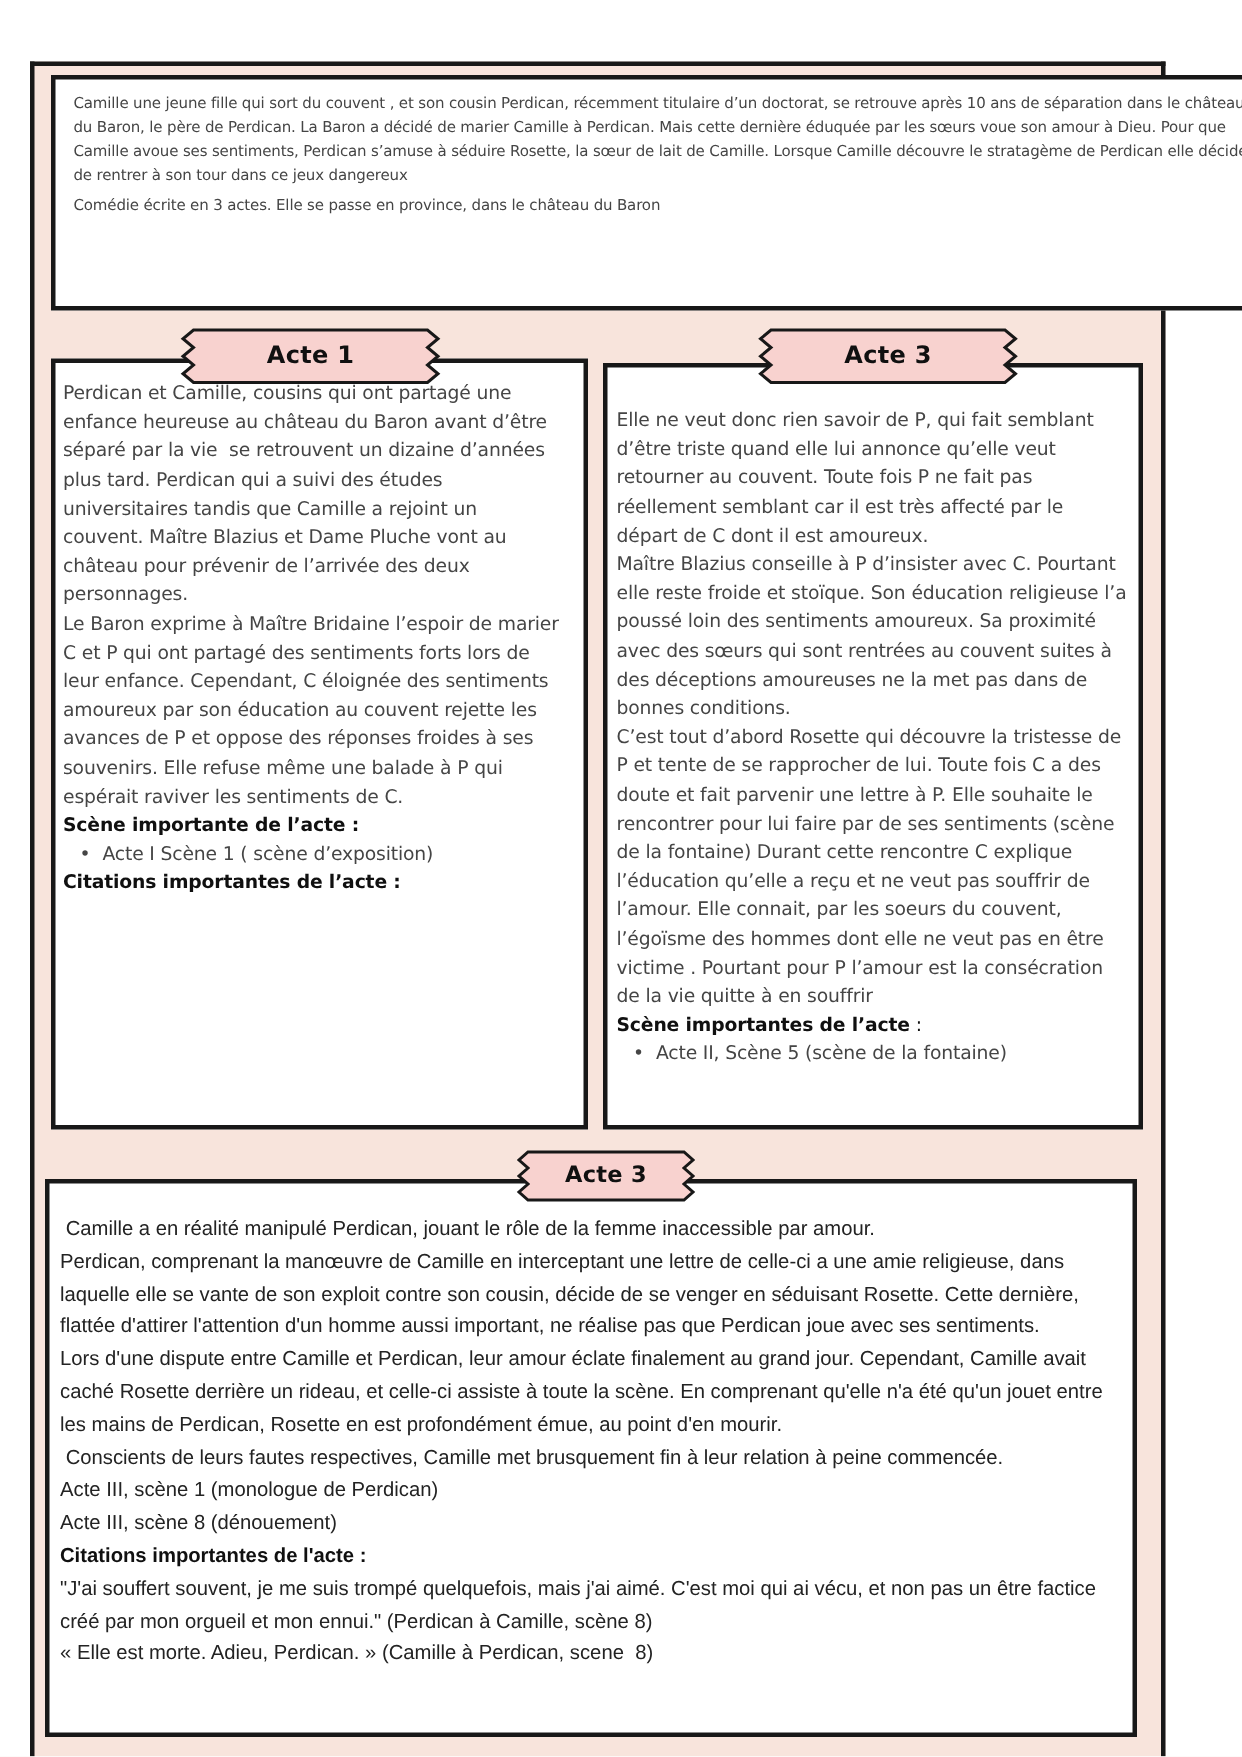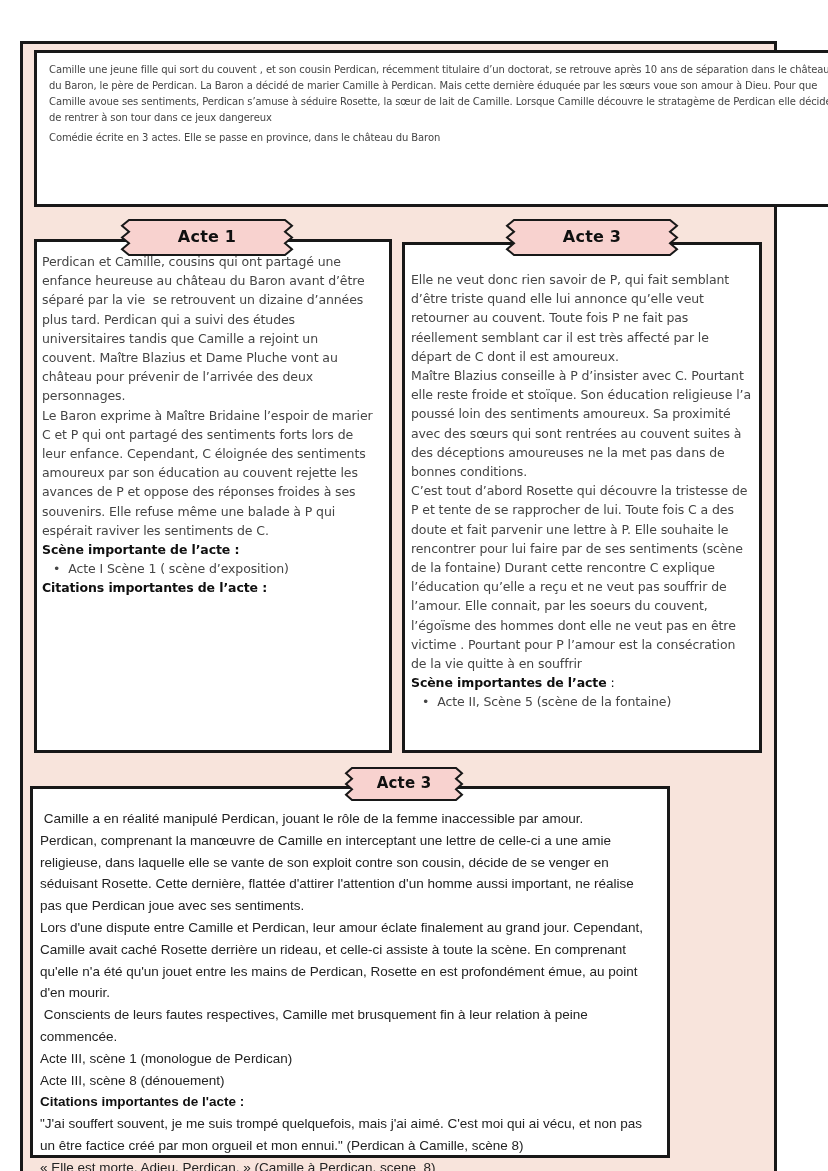--- a/index.html
+++ b/index.html
@@ -39,21 +39,21 @@
     padding:9px 12px 0 12px;
     font-size:10px;line-height:16px;letter-spacing:-0.1px;
   }
   .resume-box .p2{margin-top:4px;}
   .acte-col{
     font-size:12.5px;line-height:19.2px;letter-spacing:-0.1px;
   }
   .acte1-box{left:34px;top:239px;width:358px;height:514px;padding:10px 16px 0 5px;}
   .acte2-box{left:402px;top:242px;width:360px;height:511px;padding:25px 8px 0 6px;}
   .acte3-box{
-    left:30px;top:786px;width:640px;height:372px;
+    left:30px;top:786px;width:728px;height:372px;
     padding:19px 10px 0 7px;
     font-family:"Liberation Sans",sans-serif;
     font-size:13.5px;line-height:21.8px;
     color:var(--acte3-text,#232323);
   }
   .bold-head{
     font-weight:bold;color:var(--heading-text,#101010);
     white-space:pre-wrap;
   }
   .bold-head .normal{font-weight:normal;}

